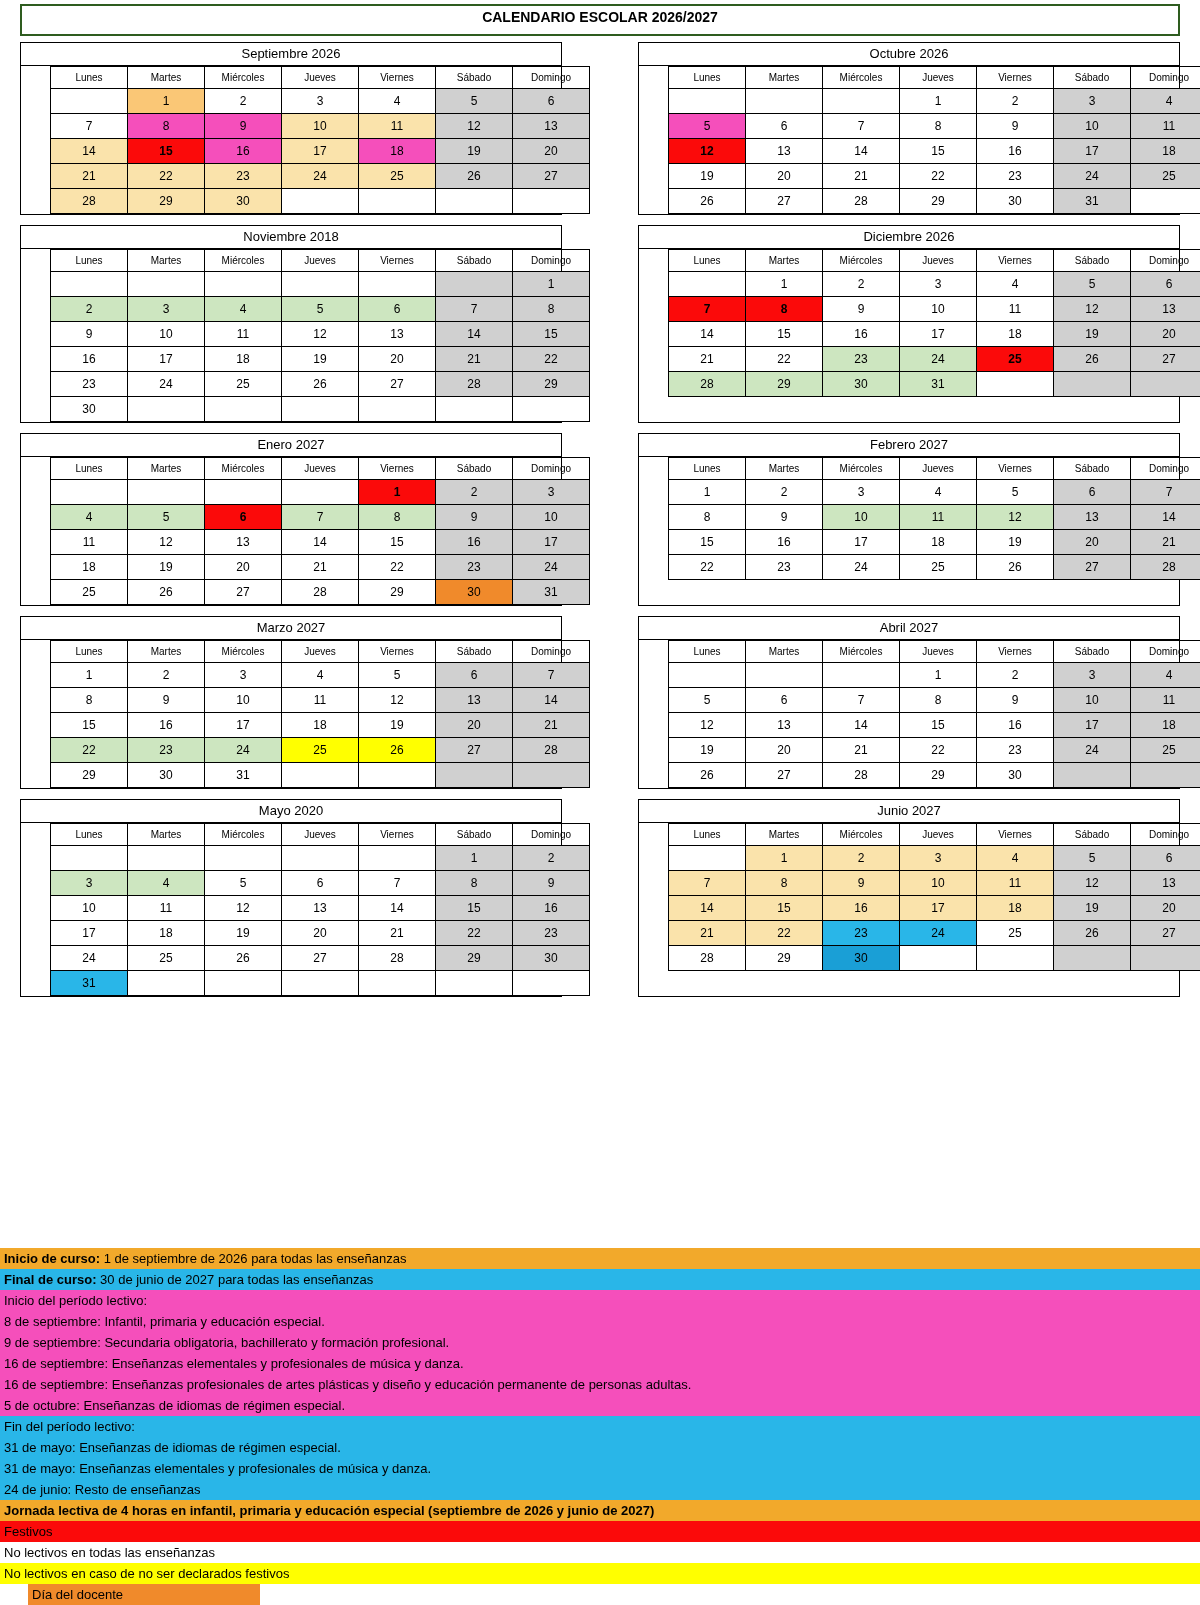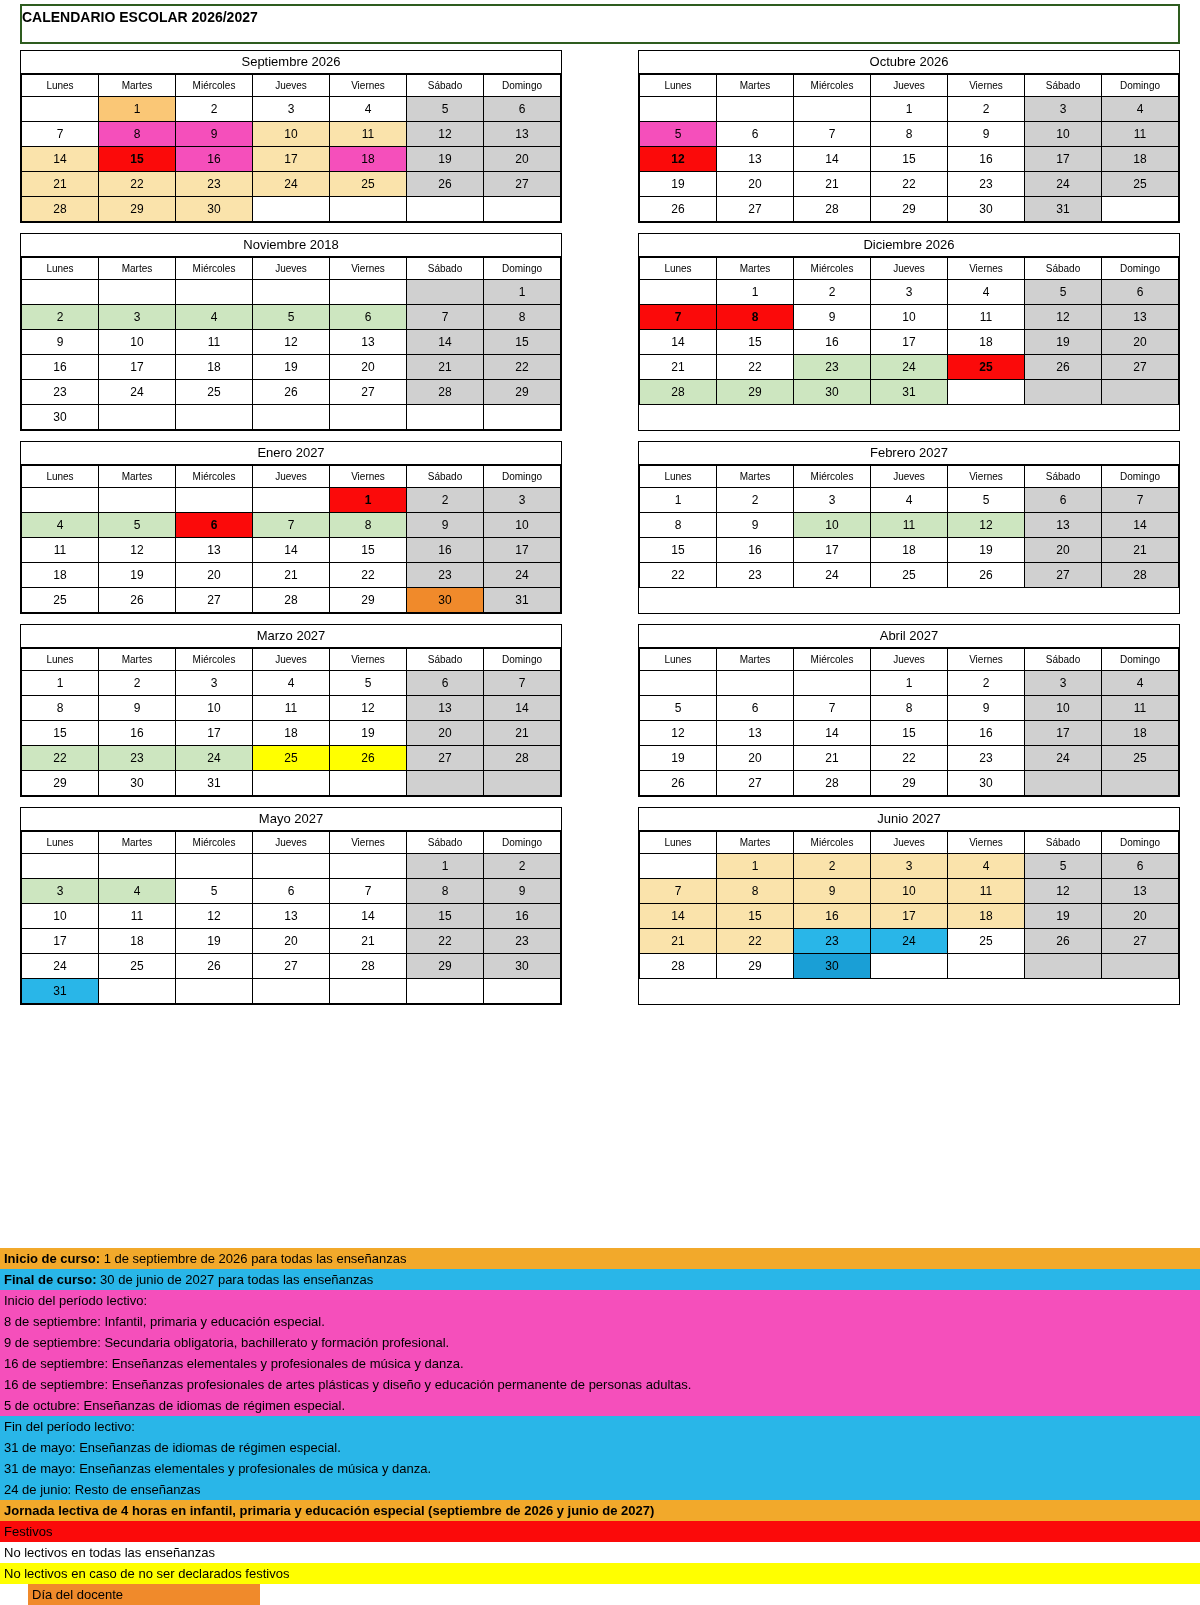--- a/index.html
+++ b/index.html
@@ -13,25 +13,25 @@
     width: 1200px;
     height: 1605px;
     overflow: hidden;
     background: #ffffff;
   }
   
   .title-bar {
     width: 1160px;
     margin: 4px auto 0 auto;
     border: 2px solid #2e5c1f;
-    text-align: left;
+    text-align: center;
     font-weight: bold;
     font-size: 14px;
     line-height: 22px;
-    height: 40px;
+    height: 32px;
     color: #000;
     background: #fff;
   }
   
   .cal-area {
     width: 1160px;
     margin: 6px auto 0 auto;
   }
   .cal-row {
     display: flex;
@@ -47,20 +47,21 @@
     text-align: center;
     font-size: 13px;
     padding: 3px 0 4px 0;
     border-bottom: 1px solid #000;
     color: #000;
   }
   table.cal {
     width: 100%;
     border-collapse: collapse;
     table-layout: fixed;
+    margin-left: 29px;
   }
   table.cal th, table.cal td {
     border: 1px solid #000;
     height: 25px;
     text-align: center;
     font-size: 12px;
     color: #000;
     padding: 0;
   }
   table.cal th {
@@ -621,21 +622,21 @@
                 <td class="c-white">30</td>
                 <td class="c-grey"></td>
                 <td class="c-grey"></td>
               </tr>
             </tbody>
           </table>
         </div>
       </div>
       <div class="cal-row">
         <div class="month">
-          <div class="month-title">Mayo 2027</div>
+          <div class="month-title">Mayo 2020</div>
           <table class="cal">
             <thead>
               <tr>
                 <th>Lunes</th>
                 <th>Martes</th>
                 <th>Miércoles</th>
                 <th>Jueves</th>
                 <th>Viernes</th>
                 <th>Sábado</th>
                 <th>Domingo</th>

